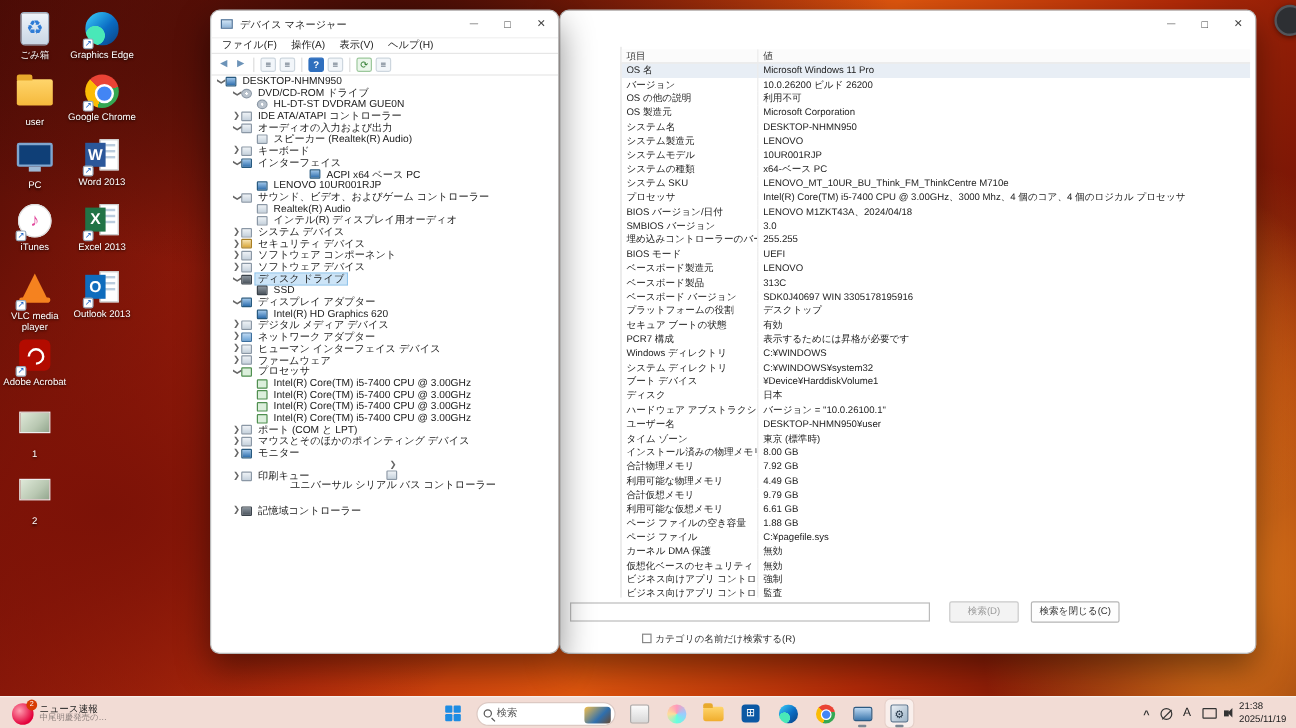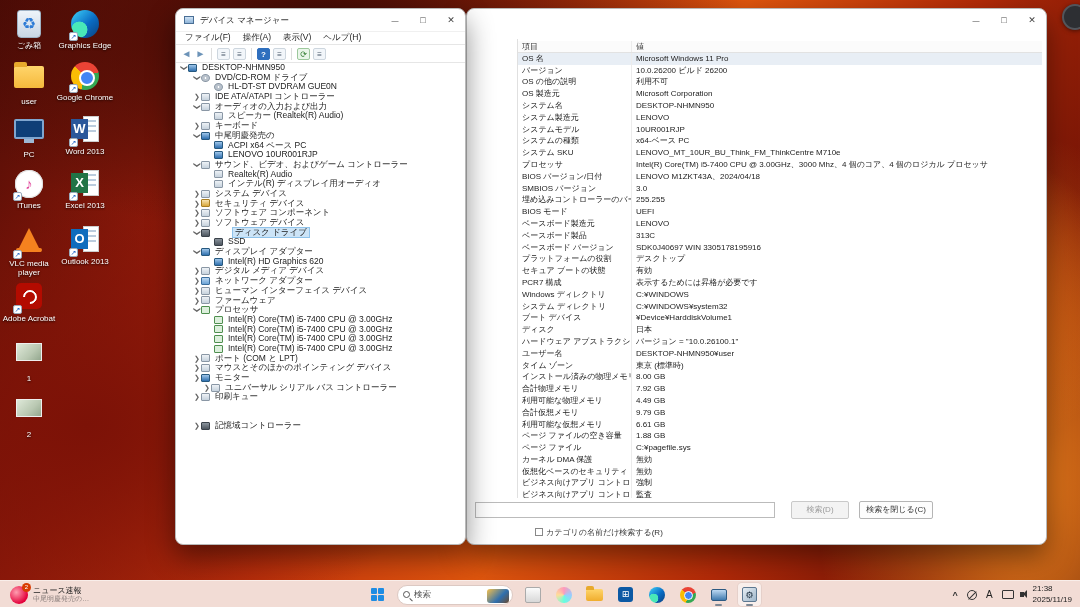--- a/index.html
+++ b/index.html
@@ -113,21 +113,21 @@
   .trow .tico{flex:none;width:9px;height:8px;margin-right:3px;border:1px solid #8a97a5;
     background:linear-gradient(180deg,#eef2f6,#c6d2dd);border-radius:1px;}
   .trow .tico[data-ico="pc"],.trow .tico[data-ico="mon"],.trow .tico[data-ico="gpu"],
   .trow .tico[data-ico="mon2"]{background:linear-gradient(180deg,#9fc6ea,#2f6fae);border-color:#27597f;}
   .trow .tico[data-ico="dvd"]{border-radius:50%;background:radial-gradient(circle,#fff 0 20%,#b9c2cc 25% 100%);}
   .trow .tico[data-ico="dsk"],.trow .tico[data-ico="sto"]{background:linear-gradient(180deg,#8b949d,#4d565f);border-color:#3a424a;}
   .trow .tico[data-ico="cpu"]{background:#dcefdc;border-color:#4f8f4f;}
   .trow .tico[data-ico="net"]{background:linear-gradient(180deg,#bcd8f2,#6ba3d6);border-color:#3c6f9e;}
   .trow .tico[data-ico="sec"]{background:linear-gradient(180deg,#f7e3b0,#d9a83c);border-color:#a87e22;}
   .trow .txt{padding:0 2px;}
-  .trow.sel .txt{background:#cce4f7;outline:1px solid #90c3ea;margin-left:20px;}
+  .trow.sel .txt{background:#cce4f7;outline:1px solid #90c3ea;}
   
   #overlay-badge{position:absolute;right:-8px;top:4px;width:26px;height:26px;border-radius:50%;
     background:#2d2f33;border:2px solid #52555b;box-shadow:0 1px 4px rgba(0,0,0,.5);}
   
   #taskbar{position:absolute;left:0;top:580px;width:1080px;height:27px;
     background:#f2dcd5;border-top:1px solid rgba(255,255,255,.5);}
   .tb-widget{position:absolute;left:6px;top:2px;display:flex;gap:5px;align-items:center;height:23px;
     padding:0 4px;border-radius:4px;}
   .tb-widget .wicon{position:relative;width:18px;height:18px;border-radius:50%;
     background:radial-gradient(circle at 35% 35%,#ff9db0,#e3003a 70%);}
@@ -531,23 +531,23 @@
           <span class="txt">スピーカー (Realtek(R) Audio)</span>
         </div>
         <div class="trow" style="padding-left: 17px;">
           <span class="arrow">❯</span>
           <span class="tico" data-ico="kbd"></span>
           <span class="txt">キーボード</span>
         </div>
         <div class="trow" style="padding-left: 17px;">
           <span class="arrow exp">❯</span>
           <span class="tico" data-ico="mon"></span>
-          <span class="txt">中尾明慶発売の</span>
-        </div>
-        <div class="trow" style="padding-left: 30px;">
+          <span class="txt">インターフェイス</span>
+        </div>
+        <div class="trow" style="padding-left: 30px; margin-left: 44px;">
           <span class="arrow"></span>
           <span class="tico" data-ico="mon"></span>
           <span class="txt">ACPI x64 ベース PC</span>
         </div>
         <div class="trow" style="padding-left: 30px;">
           <span class="arrow"></span>
           <span class="tico" data-ico="mon"></span>
           <span class="txt">LENOVO 10UR001RJP</span>
         </div>
         <div class="trow" style="padding-left: 17px;">
@@ -658,21 +658,21 @@
         <div class="trow" style="padding-left: 17px;">
           <span class="arrow">❯</span>
           <span class="tico" data-ico="mou"></span>
           <span class="txt">マウスとそのほかのポインティング デバイス</span>
         </div>
         <div class="trow" style="padding-left: 17px;">
           <span class="arrow">❯</span>
           <span class="tico" data-ico="mon2"></span>
           <span class="txt">モニター</span>
         </div>
-        <div class="trow" style="padding-left: 27px;">
+        <div class="trow" style="padding-left: 17px; flex-direction: column;">
           <span class="arrow">❯</span>
           <span class="tico" data-ico="usb"></span>
           <span class="txt">ユニバーサル シリアル バス コントローラー</span>
         </div>
         <div class="trow" style="padding-left: 17px;">
           <span class="arrow">❯</span>
           <span class="tico" data-ico="prn"></span>
           <span class="txt">印刷キュー</span>
         </div>
         <div class="trow" style="padding-left: 17px; margin-top: 19px;">

